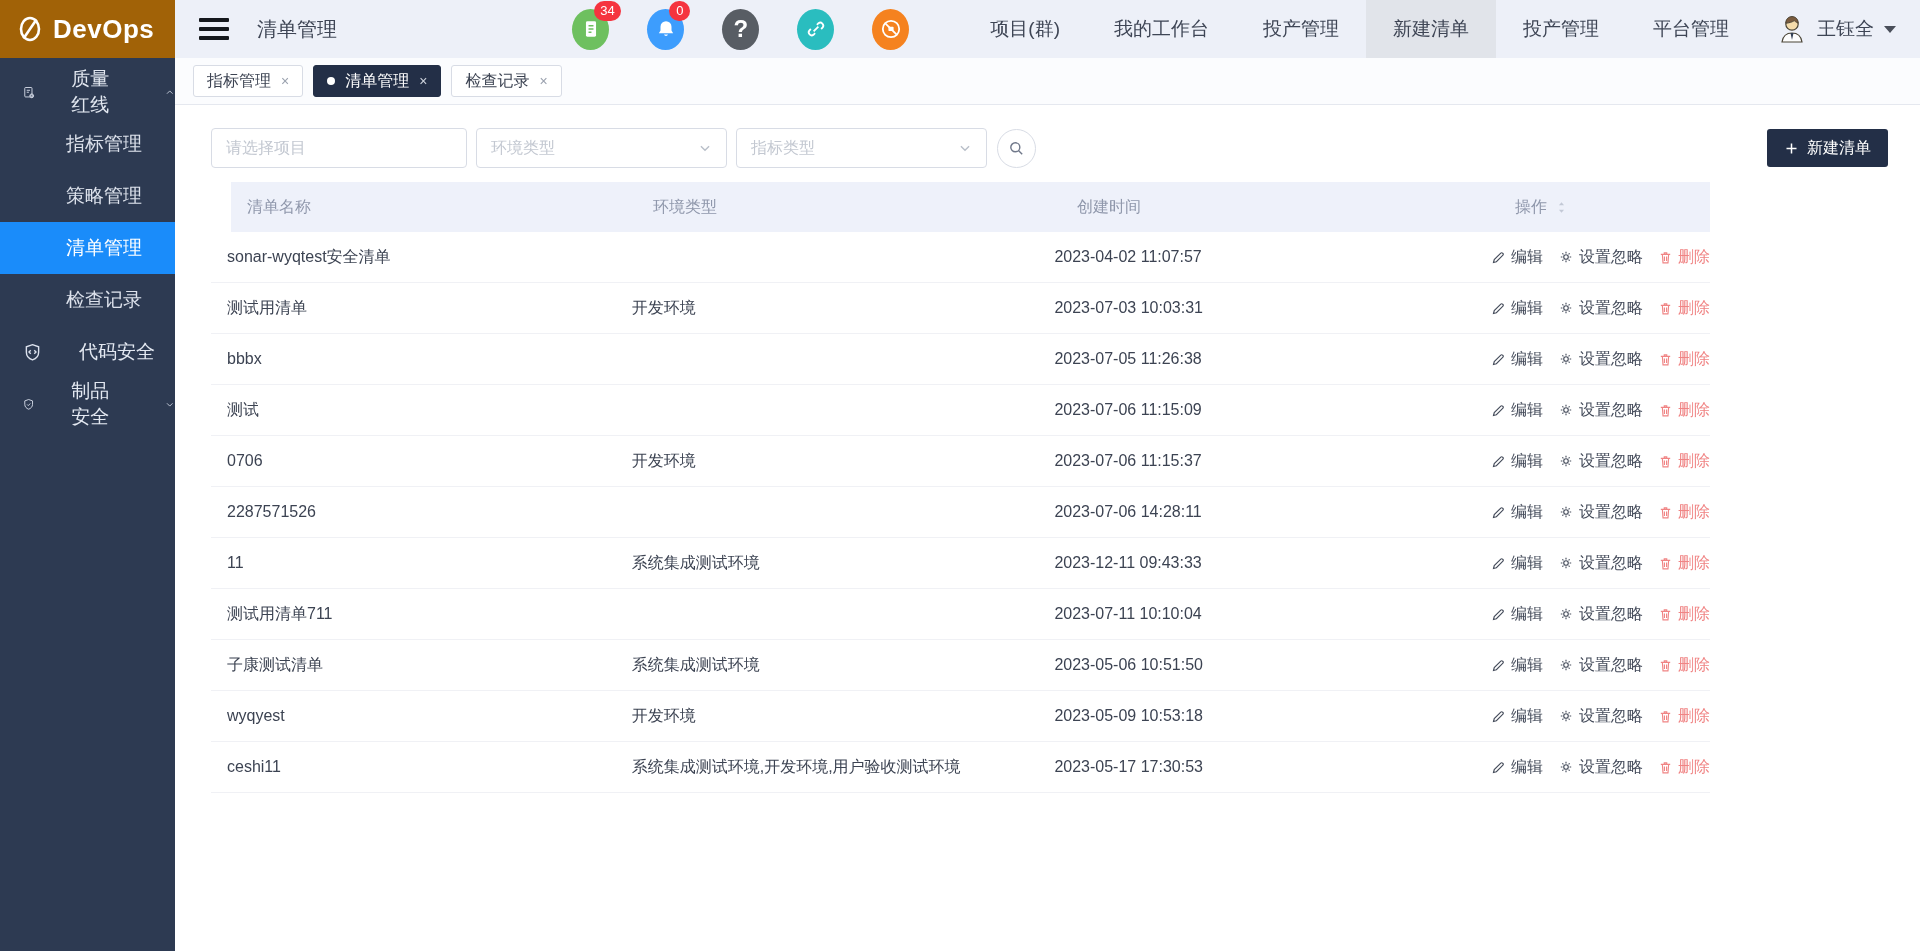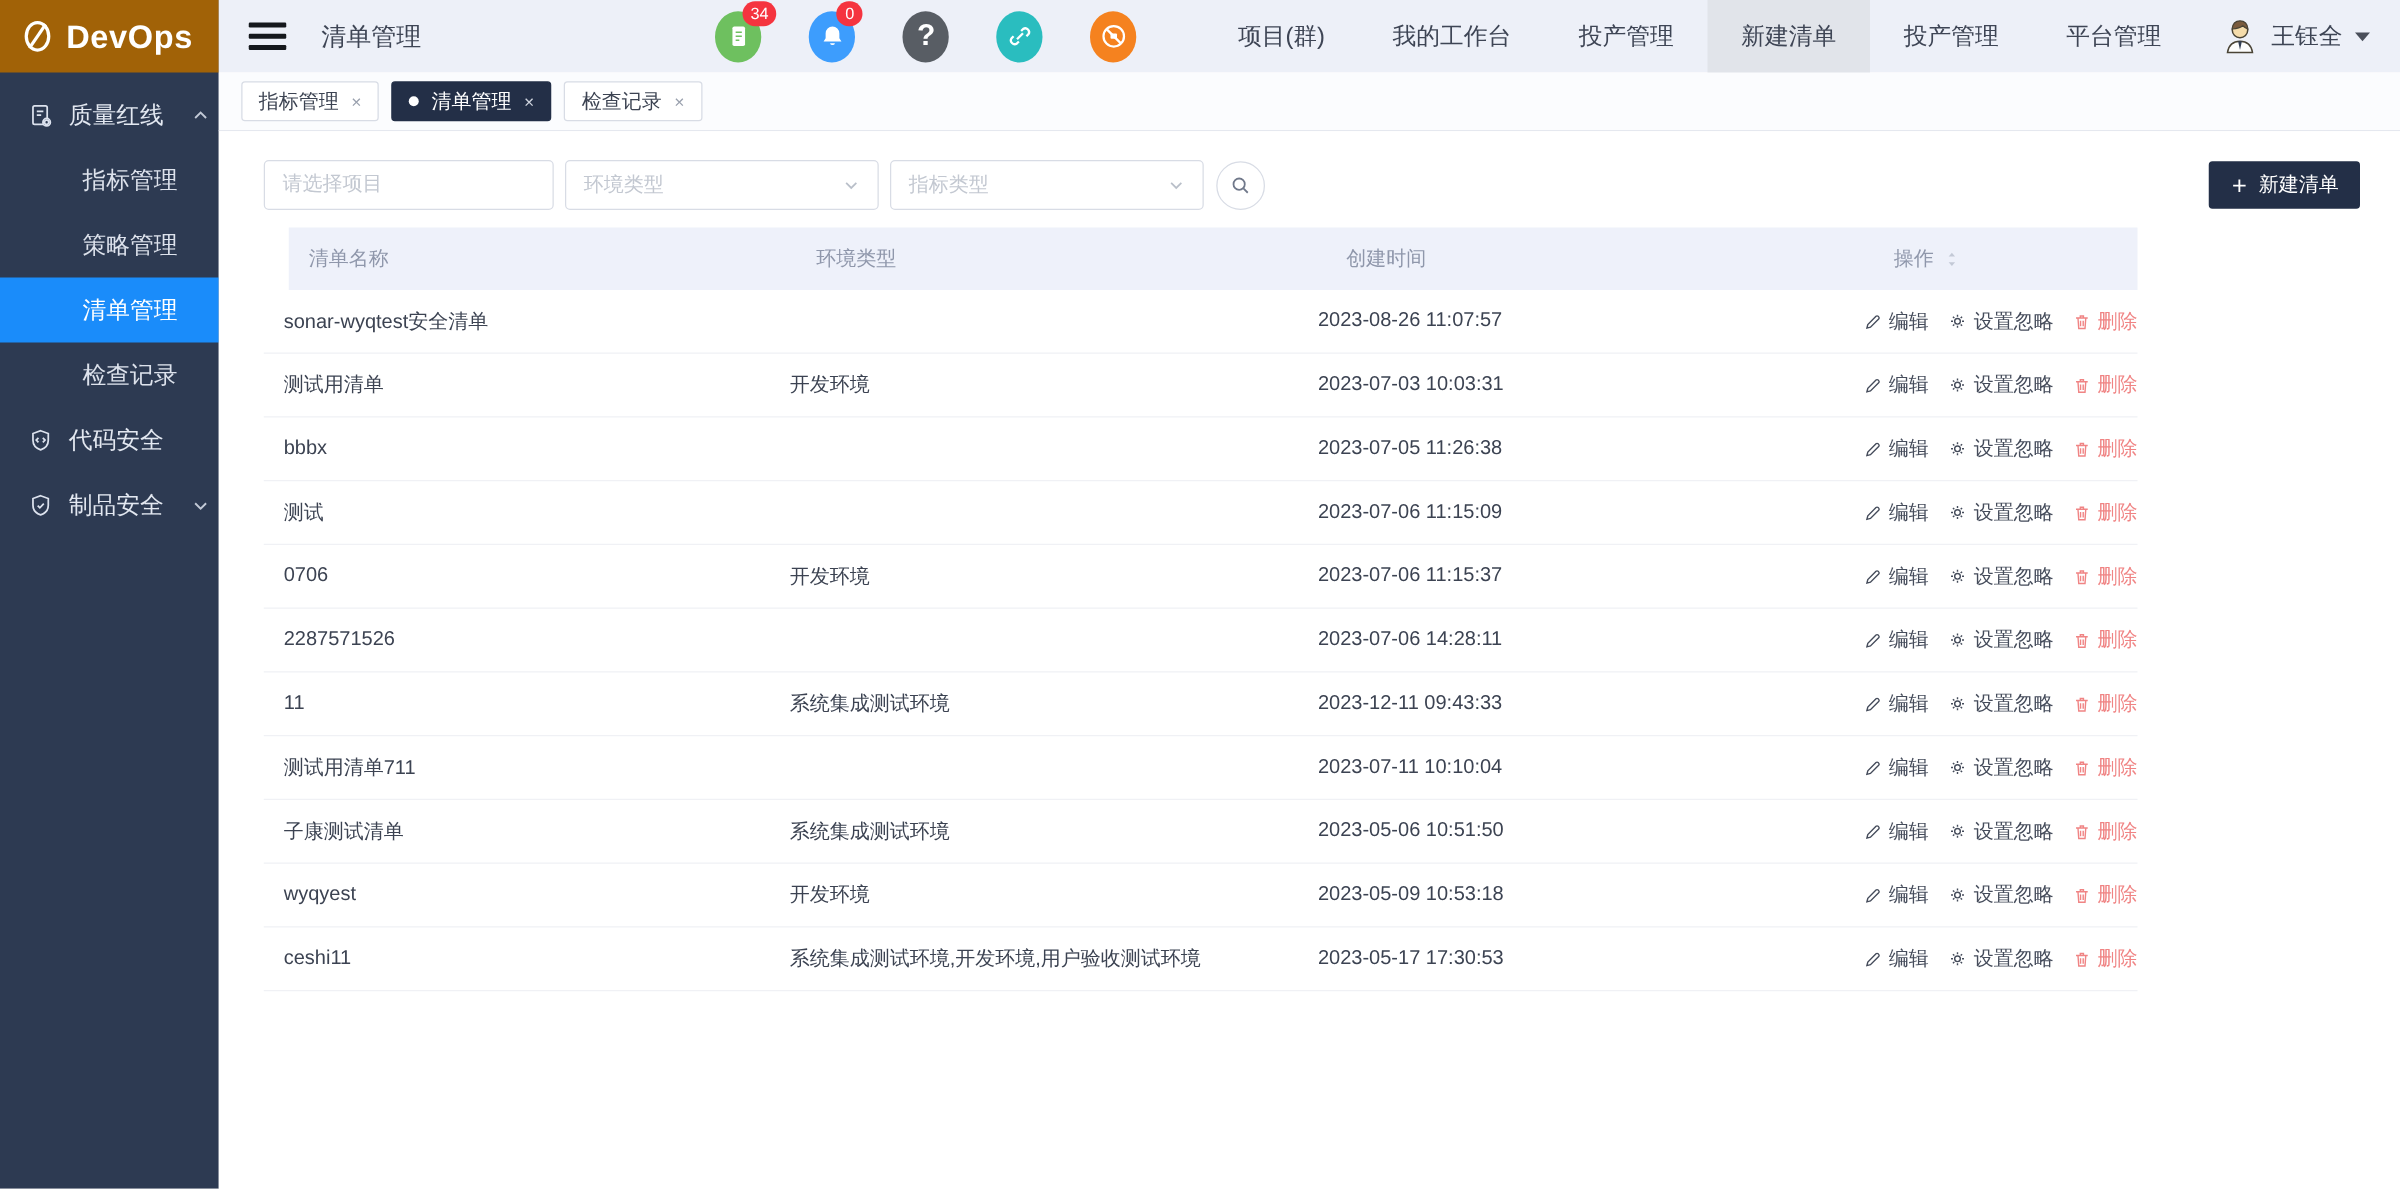--- a/index.html
+++ b/index.html
@@ -5,21 +5,21 @@
   * { margin:0; padding:0; box-sizing:border-box; }
   html,body { width:1920px; height:951px; overflow:hidden; }
   body { font-family:"Liberation Sans", sans-serif; background:#fff; color:#3c4352; }
   .app { display:flex; width:1920px; height:951px; }
 
   
   .sidebar { width:175px; flex-shrink:0; background:#2d3a52; }
   .logo { height:58px; background:#a16207; display:flex; align-items:center; padding-left:16px; gap:9px; cursor:pointer; }
   .logo-text { color:#fff; font-size:26px; font-weight:bold; letter-spacing:.5px; }
   .side-nav { padding-top:8px; }
-  .side-group { height:52px; display:flex; align-items:center; padding-left:22px; gap:12px; color:#e3e8f1; font-size:19px; cursor:pointer; }
+  .side-group { height:52px; display:flex; align-items:center; padding-left:22px; gap:36px; color:#e3e8f1; font-size:19px; cursor:pointer; }
   .side-group .chev { margin-left:10px; opacity:.85; }
   .side-sub { height:52px; display:flex; align-items:center; padding-left:66px; color:#dde2ec; font-size:19px; cursor:pointer; }
   .side-sub.active { background:#1a8cfa; color:#fff; }
 
   
   .main { flex:1; display:flex; flex-direction:column; min-width:0; }
   .topbar { height:58px; background:#edf0f8; display:flex; align-items:center; padding:0 24px 0 24px; flex-shrink:0; }
   .hamburger { width:30px; display:flex; flex-direction:column; gap:5px; cursor:pointer; margin-right:28px; }
   .hamburger span { display:block; height:4px; background:#15181d; border-radius:1px; }
   .page-title { font-size:20px; color:#3e4555; }
@@ -44,21 +44,21 @@
   .tabbar { height:47px; background:#fbfcfe; border-bottom:1px solid #e5e8ef; display:flex; align-items:center; padding-left:18px; gap:10px; flex-shrink:0; }
   .tab { height:32px; padding:0 13px; background:#fff; border:1px solid #d8dce5; border-radius:3px; display:flex; align-items:center; gap:10px; font-size:16px; color:#3c4352; cursor:pointer; }
   .tab .x { color:#9aa1ae; font-size:14px; cursor:pointer; }
   .tab.active { background:#232f47; border-color:#232f47; color:#fff; }
   .tab.active .x { color:#cfd4de; }
   .tab .dot { width:8px; height:8px; border-radius:50%; background:#fff; }
 
   
   .content { flex:1; background:#fff; padding:23px 32px 0 36px; overflow:hidden; }
   .filter-row { display:flex; align-items:center; }
-  .inp { width:232px; height:40px; border:1px solid #d8dce5; border-radius:4px; padding:0 14px; font-size:16px; color:#3c4352; outline:none; font-family:"Liberation Sans",sans-serif; }
+  .inp { width:256px; height:40px; border:1px solid #d8dce5; border-radius:4px; padding:0 14px; font-size:16px; color:#3c4352; outline:none; font-family:"Liberation Sans",sans-serif; }
   .inp::placeholder { color:#c3c8d1; }
   .select { width:251px; height:40px; border:1px solid #d8dce5; border-radius:4px; display:flex; align-items:center; justify-content:space-between; padding:0 14px; font-size:16px; color:#c3c8d1; margin-left:9px; cursor:pointer; background:#fff; }
   .search-btn { width:39px; height:39px; border:1px solid #d8dce5; border-radius:50%; background:#fff; margin-left:10px; display:flex; align-items:center; justify-content:center; cursor:pointer; }
   .new-btn { margin-left:auto; height:38px; padding:0 17px; background:#232f47; border:none; border-radius:3px; color:#fff; font-size:16px; display:flex; align-items:center; gap:8px; cursor:pointer; font-family:"Liberation Sans",sans-serif; }
 
   
   .table { width:1499px; margin-top:14px; }
   .thead { display:flex; align-items:center; height:50px; background:#eef1fa; color:#8f97ab; font-size:16px;margin-left:20px; }
   .trow { display:flex; align-items:center; height:51px; border-bottom:1px solid #f0f1f5; font-size:16px; color:#3c4352; }
   .c1 { width:422px; padding-left:16px; }
@@ -251,21 +251,21 @@
             <svg width="17" height="17" viewBox="0 0 24 24" fill="#c3c9d6">
               <path d="M12 4.5l3.6 4.3H8.4z"></path>
                 <path d="M12 19.5l-3.6-4.3h7.2z"></path>
             </svg>
           </div>
         </div>
         <div class="tbody">
   <div class="trow">
     <div class="c1 c-name">sonar-wyqtest安全清单</div>
     <div class="c2 c-env"></div>
-    <div class="c3 c-time">2023-08-26 11:07:57</div>
+    <div class="c3 c-time">2023-04-02 11:07:57</div>
     <div class="c4">
       <span class="action edit">
         <svg width="15" height="15" viewBox="0 0 24 24" fill="none" stroke="currentColor" stroke-width="1.8">
           <path d="M4 20l1.2-4.6L15.7 4.9a1.9 1.9 0 0 1 2.7 0l.7.7a1.9 1.9 0 0 1 0 2.7L8.6 18.8z"></path>
         </svg>
                   <i class="lbl" style="font-style:normal">编辑</i>
       </span>
       <span class="action ignore">
         <svg width="16" height="16" viewBox="0 0 24 24" fill="none" stroke="currentColor" stroke-width="1.7">
           <circle cx="12" cy="12" r="3.4"></circle>

